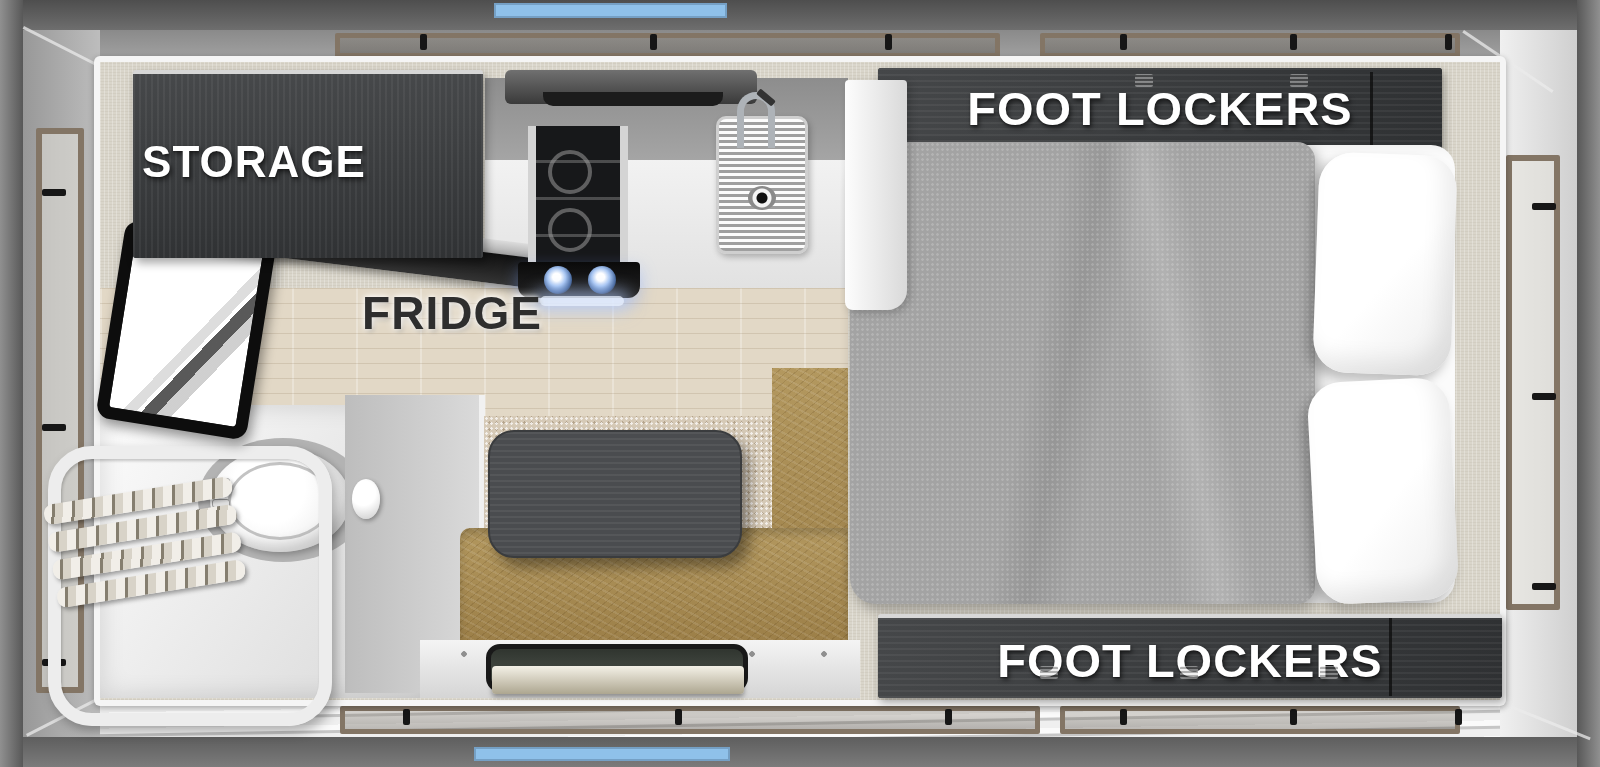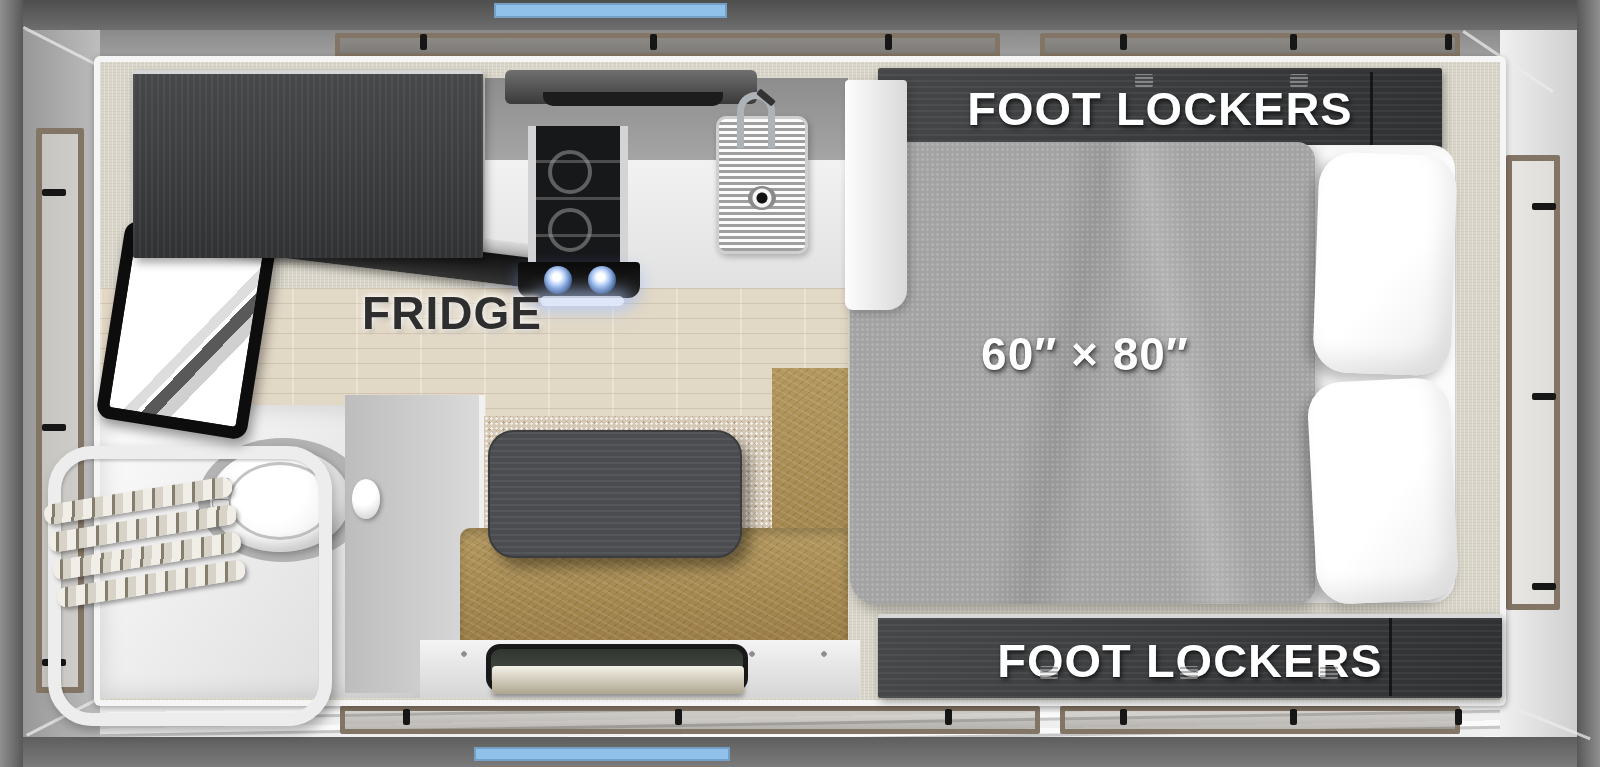--- a/index.html
+++ b/index.html
@@ -246,20 +246,21 @@
   <div class="abs" id="step-dots"></div>
   <div class="abs" id="entry-glass"></div>
   <div class="abs" id="entry-handle"></div>
 
   <div class="abs" id="tv">
     <div class="abs" id="tv-screen"></div>
   </div>
   <div class="abs" id="fridge-silver"></div>
   <div class="abs" id="fridge-dark"></div>
   <div class="abs woodv" id="storage-cab"></div>
+  <div class="abs lbl" id="storage-label">STORAGE</div>
 
   <div class="abs" id="hood"></div>
   <div class="abs" id="hood-inner"></div>
   <div class="abs" id="cooktop"></div>
   <div class="abs burner" id="burner1"></div>
   <div class="abs burner" id="burner2"></div>
   <div class="abs" id="knob-panel"></div>
   <div class="abs knob" id="knob1"></div>
   <div class="abs knob" id="knob2"></div>
   <div class="abs" id="glowbar"></div>
@@ -272,21 +273,20 @@
     <span class="lbl txt">FOOT LOCKERS</span>
   </div>
   <div class="abs" id="fl-top-divider"></div>
   <div class="abs patch" id="patch-t1"></div>
   <div class="abs patch" id="patch-t2"></div>
   <div class="abs" id="sheet"></div>
   <div class="abs" id="blanket"></div>
   <div class="abs pillow" id="pillow1"></div>
   <div class="abs pillow" id="pillow2"></div>
   <div class="abs" id="partition"></div>
-  <div class="abs lbl" id="bedsize-label">60″ × 80″</div>
   <div class="abs woodh" id="fl-bottom">
     <span class="lbl txt">FOOT LOCKERS</span>
   </div>
   <div class="abs" id="fl-bottom-divider"></div>
   <div class="abs patch" id="patch-b1"></div>
   <div class="abs patch" id="patch-b2"></div>
   <div class="abs patch" id="patch-b3"></div>
 
   <div class="abs lbl" id="fridge-label">FRIDGE</div>
 </div>

